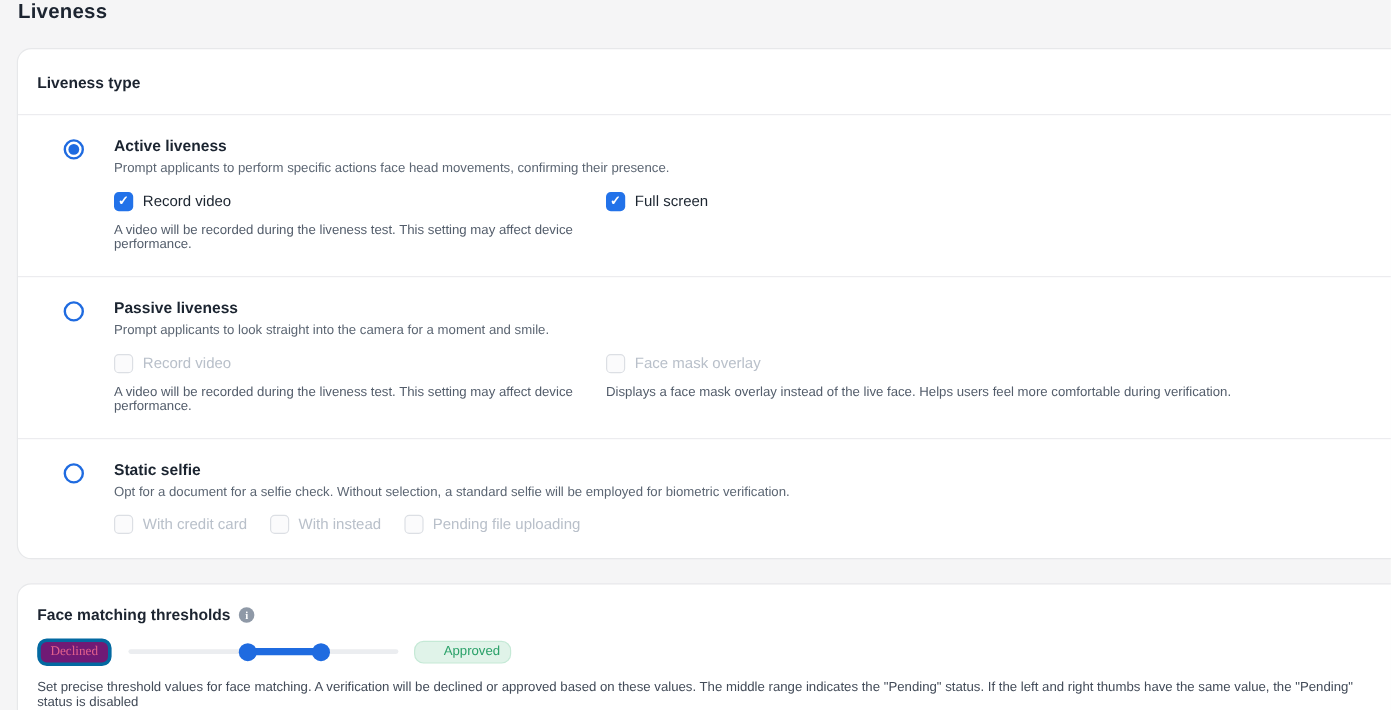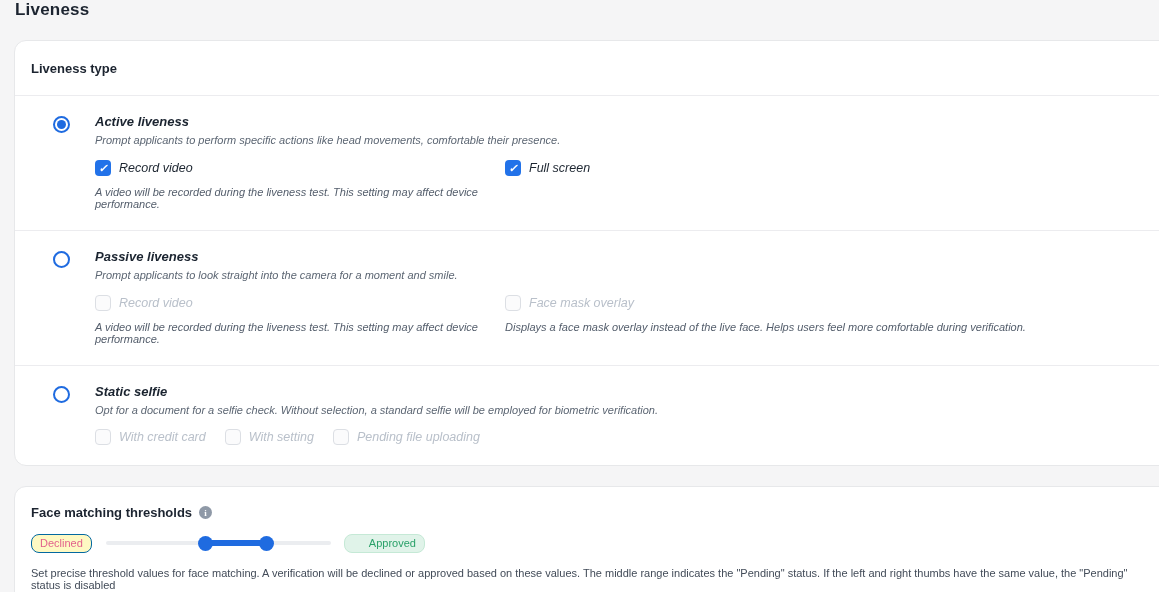--- a/index.html
+++ b/index.html
@@ -47,21 +47,21 @@
     border-radius: 50%;
     background: #fff;
     flex: 0 0 17px;
     margin-top: 2px;
     display: flex; align-items: center; justify-content: center;
     cursor: pointer;
   }
   .radio .dot { width: 9px; height: 9px; border-radius: 50%; background: #1f6be0; display: none; }
   .radio.selected .dot { display: block; }
 
-  .option-body { margin-left: 25px; flex: 1; font-style: italic; }
+  .option-body { margin-left: 25px; flex: 1; }
   .option-title { font-size: 13px; font-weight: 700; color: #1b2430; }
   .option-desc { font-size: 11px; color: #5c6673; margin-top: 5px; }
 
   .cb-grid {
     display: grid;
     grid-template-columns: 408px 1fr;
     column-gap: 2px;
   }
   .cb-cell { margin-top: 14px; display: flex; align-items: center; }
   .cb-helper { margin-top: 10px; font-size: 11px; color: #535d6b; padding-right: 14px; }
@@ -105,21 +105,21 @@
     cursor: pointer;
   }
 
   .slider-row { display: flex; align-items: center; margin-top: 13px; height: 20px; }
   .badge {
     font-size: 11px;
     padding: 2px 8px 3px 8px;
     border-radius: 8px;
     white-space: nowrap;
   }
-  .badge-declined { background: #fef9c3; color: #e2618c; border: 1px solid #0369a1; }
+  .badge-declined { background: #701a75; color: #e2618c; border: 3px solid #0369a1; font-family: Liberation Serif, serif; }
   .badge-approved { background: #e0f3e9; color: #2aa169; border: 1px solid #c5e9d6; padding-left: 24px; }
 
   .slider-track {
     position: relative;
     width: 225px;
     height: 4px;
     background: #ebedf0;
     border-radius: 3px;
     margin: 0 13px 0 14px;
   }
@@ -149,21 +149,21 @@
 
   <div class="card">
     <div class="card-header">Liveness type</div>
 
     <div class="option-section">
       <div class="radio selected">
           <span class="dot"></span>
         </div>
       <div class="option-body">
         <div class="option-title">Active liveness</div>
-        <div class="option-desc">Prompt applicants to perform specific actions like head movements, comfortable their presence.</div>
+        <div class="option-desc">Prompt applicants to perform specific actions face head movements, confirming their presence.</div>
         <div class="cb-grid">
           <div class="cb-cell">
             <div class="checkbox checked">
                 <span class="tick">✓</span>
               </div>
             <span class="cb-label">Record video</span>
           </div>
           <div class="cb-cell">
             <div class="checkbox checked">
                 <span class="tick">✓</span>
@@ -200,21 +200,21 @@
       <div class="option-body">
         <div class="option-title">Static selfie</div>
         <div class="option-desc">Opt for a document for a selfie check. Without selection, a standard selfie will be employed for biometric verification.</div>
         <div class="cb-row-inline">
           <div class="cb-item">
             <div class="checkbox disabled"></div>
             <span class="cb-label disabled">With credit card</span>
           </div>
           <div class="cb-item">
             <div class="checkbox disabled"></div>
-            <span class="cb-label disabled">With setting</span>
+            <span class="cb-label disabled">With instead</span>
           </div>
           <div class="cb-item">
             <div class="checkbox disabled"></div>
             <span class="cb-label disabled">Pending file uploading</span>
           </div>
         </div>
       </div>
     </div>
   </div>
 

